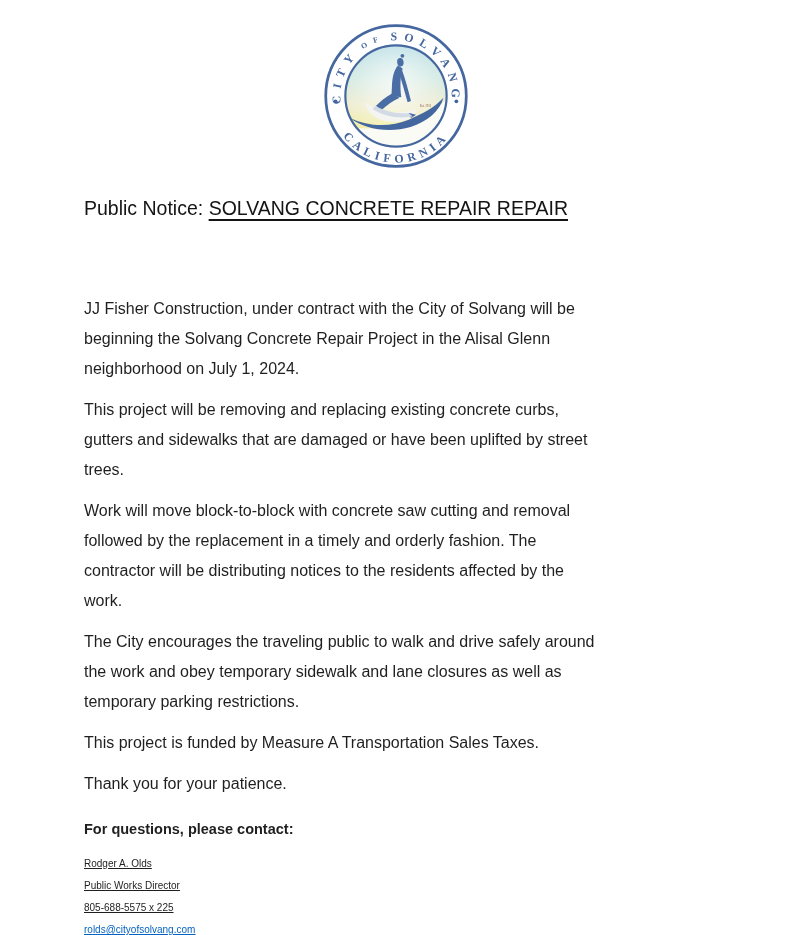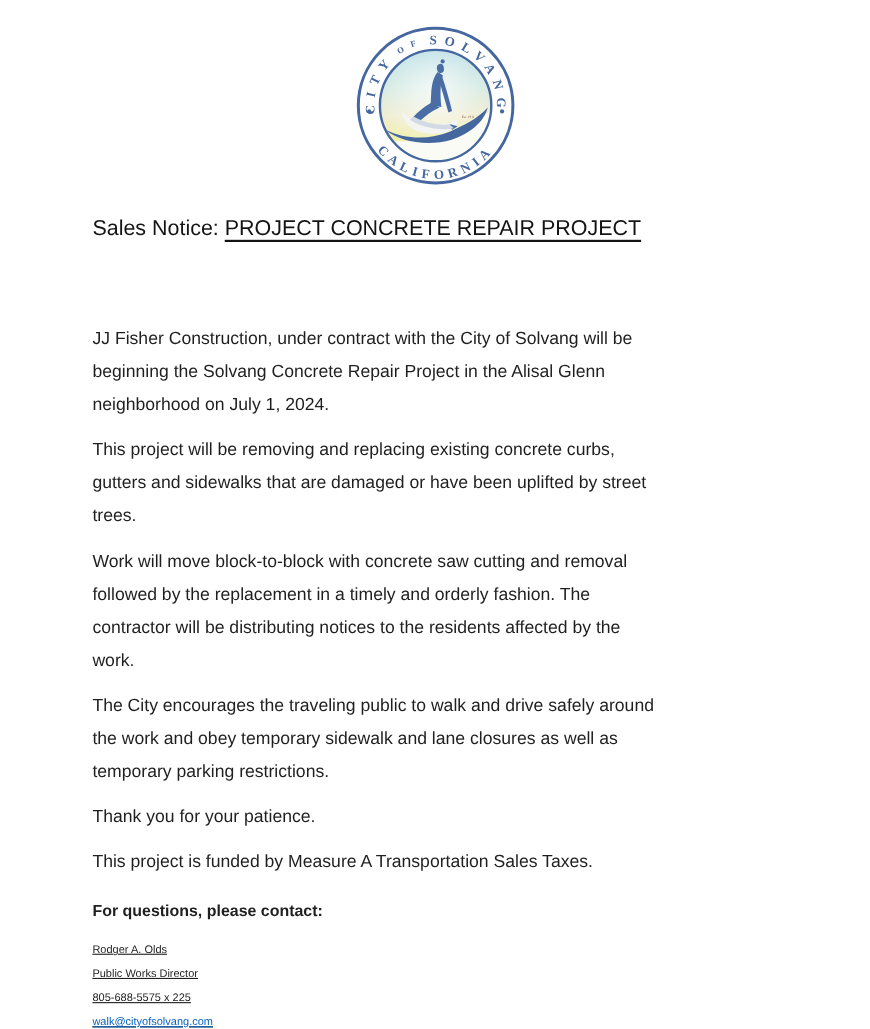--- a/index.html
+++ b/index.html
@@ -120,41 +120,41 @@
         <textPath href="#arcBot" startOffset="50%"><tspan>CALIFORNIA</tspan></textPath>
       </text>
 
       <circle cx="13.8" cy="85.8" r="2.1" fill="#45679f"></circle>
       <circle cx="146.2" cy="85.8" r="2.1" fill="#45679f"></circle>
     </svg>
   </div>
 
   <div class="content">
 
-    <h1 class="title"><span>Sales Notice: </span><span class="u">PROJECT CONCRETE REPAIR PROJECT</span></h1>
+    <h1 class="title"><span>Public Notice: </span><span class="u">SOLVANG CONCRETE REPAIR REPAIR</span></h1>
 
     <p class="body-p first">JJ Fisher Construction, under contract with the City of Solvang will be
 beginning the Solvang Concrete Repair Project in the Alisal Glenn
 neighborhood on July 1, 2024.</p>
     <p class="body-p">This project will be removing and replacing existing concrete curbs,
 gutters and sidewalks that are damaged or have been uplifted by street
 trees.</p>
     <p class="body-p">Work will move block-to-block with concrete saw cutting and removal
 followed by the replacement in a timely and orderly fashion.  The
 contractor will be distributing notices to the residents affected by the
 work.</p>
     <p class="body-p">The City encourages the traveling public to walk and drive safely around
 the work and obey temporary sidewalk and lane closures as well as
 temporary parking restrictions.</p>
+    <p class="body-p">This project is funded by Measure A Transportation Sales Taxes.</p>
     <p class="body-p">Thank you for your patience.</p>
-    <p class="body-p">This project is funded by Measure A Transportation Sales Taxes.</p>
 
     <p class="small-p">For questions, please contact:</p>
 
     <div class="contact">
       <div>Rodger A. Olds</div>
       <div>Public Works Director</div>
       <div>805-688-5575 x 225</div>
-      <div><a class="email" href="#">walk@cityofsolvang.com</a></div>
+      <div><a class="email" href="#">rolds@cityofsolvang.com</a></div>
     </div>
 
   </div>
 </div>
 
 </body></html>

